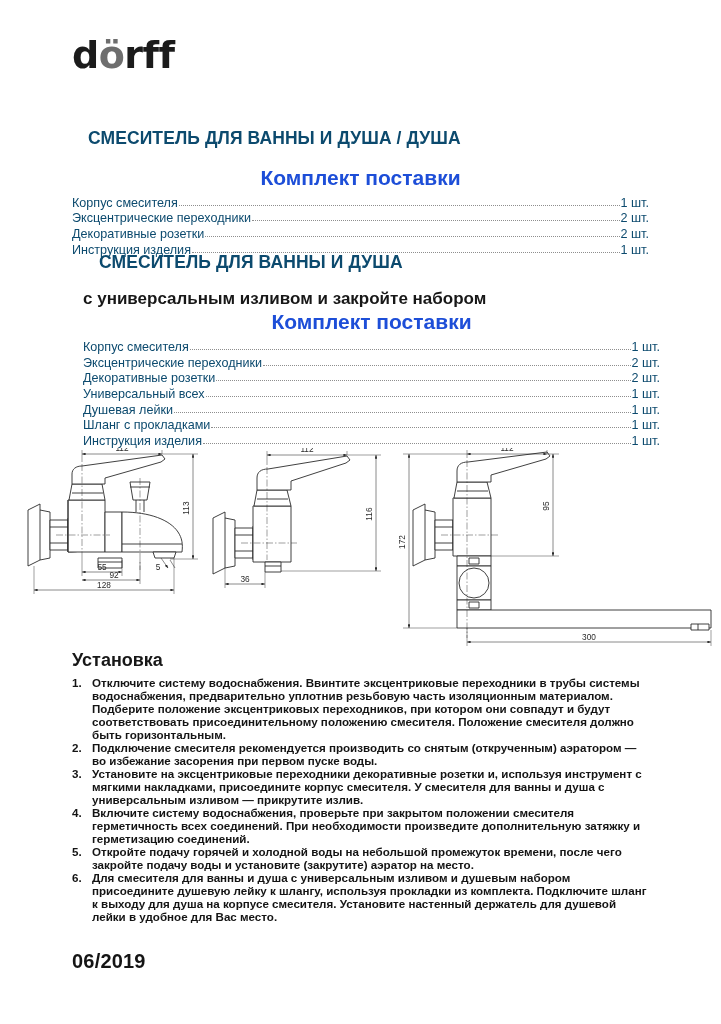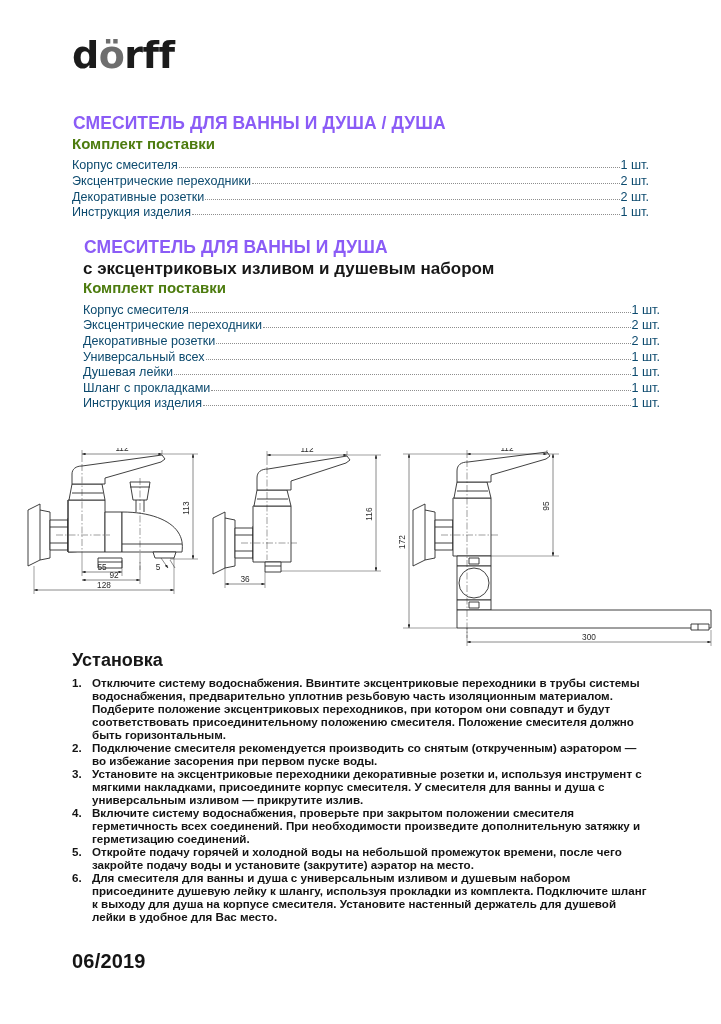--- a/index.html
+++ b/index.html
@@ -18,27 +18,27 @@
   .logo-wrap { position:absolute; left:72px; top:36px; }
   .logo { font-family:"DejaVu Sans", sans-serif; font-size:38px; font-weight:600;
           letter-spacing:-0.5px; line-height:1; }
   .logo .dark { color:#1b1b1b; }
   .logo .mid  { color:#6e6e6e; }
 
   
   .content { position:absolute; left:72px; top:0; width:577px; }
   h1.title {
     font-size:17.5px; font-weight:bold; letter-spacing:0.1px;
-    margin:1px; line-height:1.18; color:#8b5cf6; text-transform:none;
+    margin:16px; line-height:1.18; color:#0c4a6e; text-transform:none;
   }
   h2.subtitle {
     font-size:17px; font-weight:bold; margin:0; line-height:1.2; color:#171717;
   }
   h2.kit {
-    font-size:15px; font-weight:bold; margin:0 0 5px 0; line-height:1.25; color:#4d7c0f;
+    font-size:21px; font-weight:bold; margin:0 0 5px 0; line-height:1.25; color:#1d4ed8;text-align:center;
   }
   h2.install {
     font-size:18px; font-weight:bold; margin:0 0 4px 0; line-height:1.2; color:#171717;
   }
 
   
   .kit-list { list-style:none; margin:0; padding:0; }
   .kit-list li {
     display:flex; align-items:baseline;
     font-size:12.6px; line-height:15.6px; color:#0c4a6e;
@@ -110,21 +110,21 @@
           <li>
             <span class="nm">Инструкция изделия</span>
             <span class="dots"></span>
             <span class="qty">1 шт.</span>
           </li>
         </ul>
     </section>
 
     <section class="sec-b">
       <h1 class="title">СМЕСИТЕЛЬ ДЛЯ ВАННЫ И ДУША</h1>
-      <h2 class="subtitle">с эксцентриковых изливом и душевым набором</h2>
+      <h2 class="subtitle">с универсальным изливом и закройте набором</h2>
       <h2 class="kit">Комплект поставки</h2>
       <ul class="kit-list" id="list-two">
           <li>
             <span class="nm">Корпус смесителя</span>
             <span class="dots"></span>
             <span class="qty">1 шт.</span>
           </li>
           <li>
             <span class="nm">Эксцентрические переходники</span>
             <span class="dots"></span>

